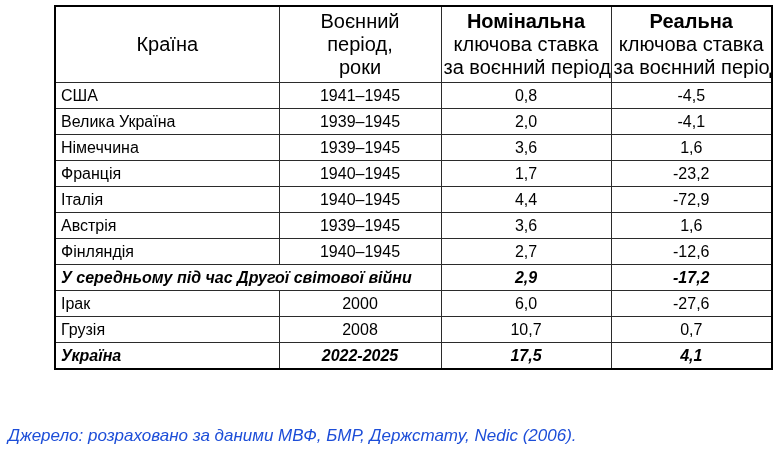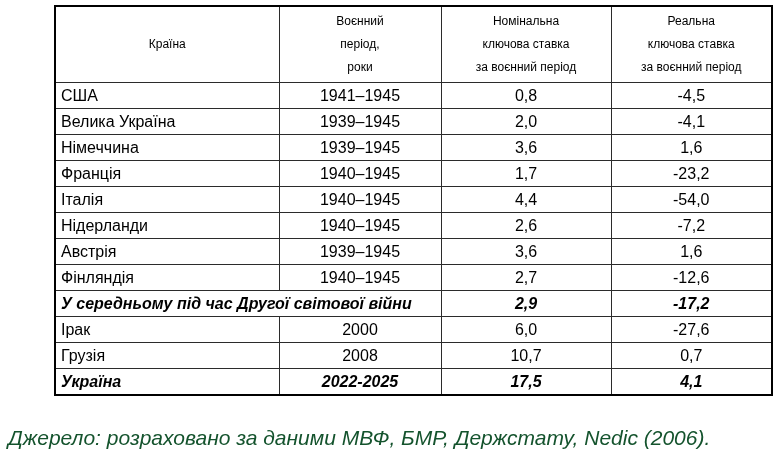--- a/index.html
+++ b/index.html
@@ -27,46 +27,46 @@
   }
   .rates th, .rates td {
     border: 1px solid #2b2b2b;
     overflow: hidden;
     white-space: nowrap;
   }
   .rates th {
     font-weight: normal;
     text-align: center;
     vertical-align: middle;
-    font-size: 12px;
+    font-size: 20px;
     line-height: 23px;
     padding: 3px 2px;
     background: #fff;
   }
   .rates th .hline { display: block; }
-  .rates th .hline.bold { font-weight: normal; }
+  .rates th .hline.bold { font-weight: bold; }
   .rates td {
     font-size: 16px;
     height: 25px;
     line-height: 25px;
     padding: 0 5px;
   }
   td.c-country { text-align: left; }
   td.c-period, td.c-num { text-align: center; }
   tr.emphasis td {
     font-weight: bold;
     font-style: italic;
   }
   .source-note {
     position: absolute;
     left: 8px;
     top: 426px;
-    font-size: 21px;
+    font-size: 17px;
     font-style: italic;
-    color: #14532d;
+    color: #1d4ed8;
     white-space: nowrap;
   }
 </style>
 </head>
 <body>
 
 <table class="rates">
   <colgroup>
     <col style="width:224px">
     <col style="width:162px">
@@ -117,27 +117,21 @@
       <tr>
         <td class="c-country">Франція</td>
         <td class="c-period">1940–1945</td>
         <td class="c-num">1,7</td>
         <td class="c-num">-23,2</td>
       </tr>
       <tr>
         <td class="c-country">Італія</td>
         <td class="c-period">1940–1945</td>
         <td class="c-num">4,4</td>
-        <td class="c-num">-54,0</td>
-      </tr>
-      <tr>
-        <td class="c-country">Нідерланди</td>
-        <td class="c-period">1940–1945</td>
-        <td class="c-num">2,6</td>
-        <td class="c-num">-7,2</td>
+        <td class="c-num">-72,9</td>
       </tr>
       <tr>
         <td class="c-country">Австрія</td>
         <td class="c-period">1939–1945</td>
         <td class="c-num">3,6</td>
         <td class="c-num">1,6</td>
       </tr>
       <tr>
         <td class="c-country">Фінляндія</td>
         <td class="c-period">1940–1945</td>

